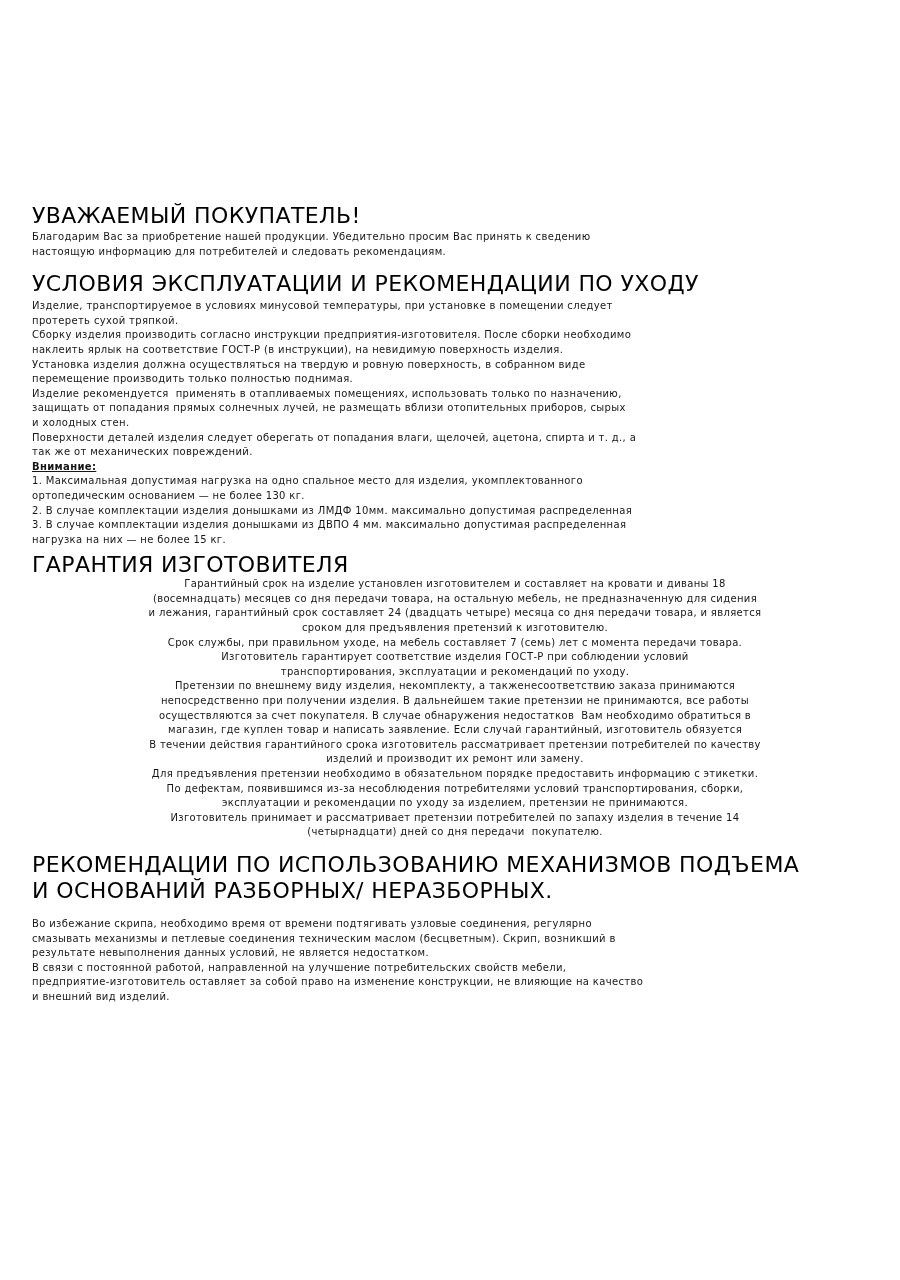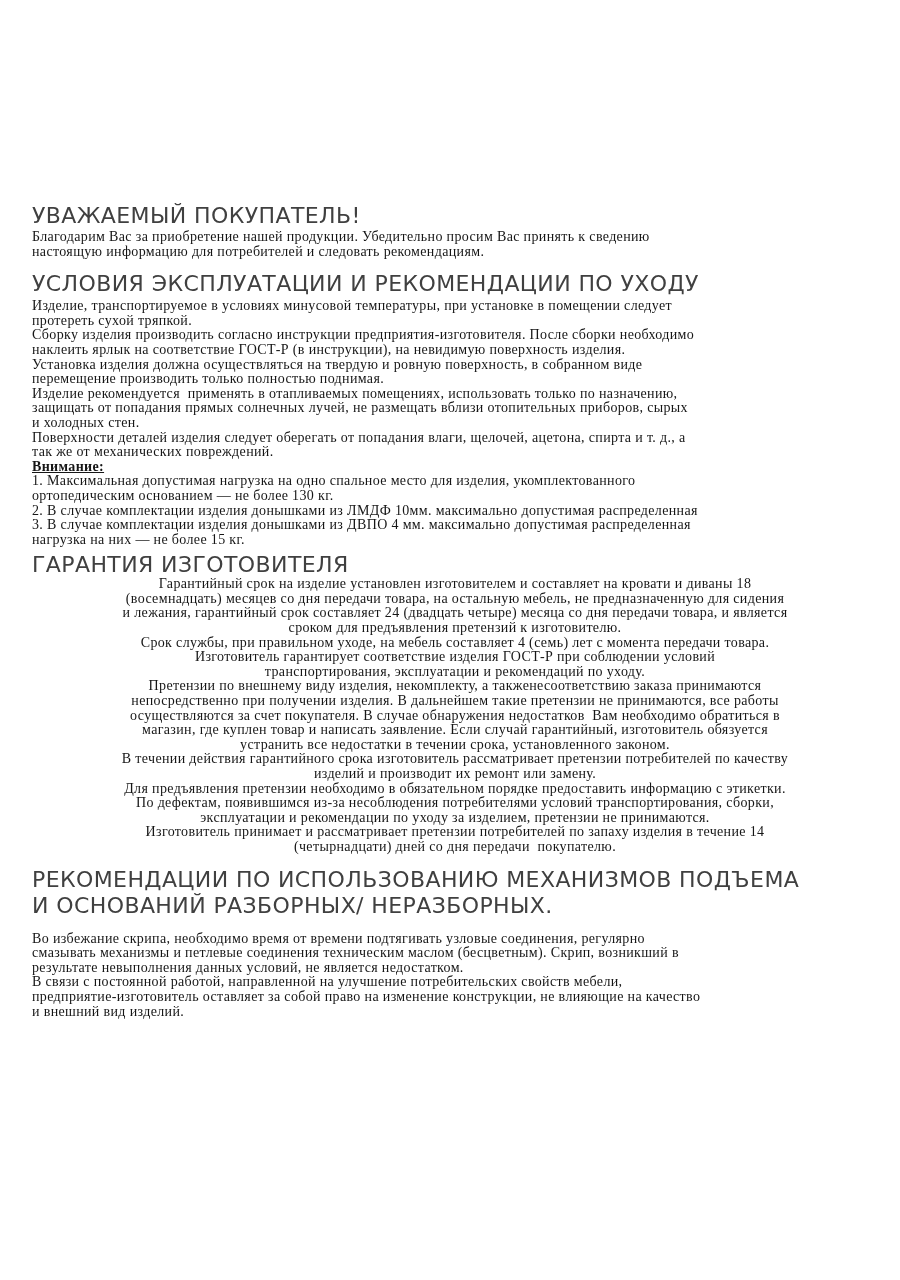--- a/index.html
+++ b/index.html
@@ -17,33 +17,32 @@
     left: 32px;
     top: 0;
     width: 846px;
     padding-top: 204px;
   }
   .heading {
     font-size: 22px;
     line-height: 24px;
     letter-spacing: 0.4px;
     font-weight: 400;
-    color: #404040;
+    color: #000000;
     margin: 0;
   }
   .heading .heading-line { white-space: pre; }
   .heading.multi { line-height: 26px; }
   .paragraph { margin: 0; }
   .text-line {
-    font-size: 14px;
+    font-size: 10px;
     line-height: 14.6px;
     letter-spacing: 0.35px;
     white-space: pre;
     color: #161616;
-    font-family: Liberation Serif, serif;
   }
   .attention {
     font-weight: bold;
     text-decoration: underline;
   }
   
   .sec-1 { margin-top: 2px; }
   .sec-2 { margin-top: 13px; }
   .sec-3 { margin-top: 3px; }
   .sec-4 { margin-top: 6px; }
@@ -86,28 +85,27 @@
         <div class="text-line">нагрузка на них — не более 15 кг.</div>
       </div>
       <div class="heading sec-4">
         <div class="heading-line">ГАРАНТИЯ ИЗГОТОВИТЕЛЯ</div>
       </div>
       <div class="paragraph sec-5">
         <div class="text-line">Гарантийный срок на изделие установлен изготовителем и составляет на кровати и диваны 18</div>
         <div class="text-line">(восемнадцать) месяцев со дня передачи товара, на остальную мебель, не предназначенную для сидения</div>
         <div class="text-line">и лежания, гарантийный срок составляет 24 (двадцать четыре) месяца со дня передачи товара, и является</div>
         <div class="text-line">сроком для предъявления претензий к изготовителю.</div>
-        <div class="text-line">Срок службы, при правильном уходе, на мебель составляет 4 (семь) лет с момента передачи товара.</div>
+        <div class="text-line">Срок службы, при правильном уходе, на мебель составляет 7 (семь) лет с момента передачи товара.</div>
         <div class="text-line">Изготовитель гарантирует соответствие изделия ГОСТ-Р при соблюдении условий</div>
         <div class="text-line">транспортирования, эксплуатации и рекомендаций по уходу.</div>
         <div class="text-line">Претензии по внешнему виду изделия, некомплекту, а такженесоответствию заказа принимаются</div>
         <div class="text-line">непосредственно при получении изделия. В дальнейшем такие претензии не принимаются, все работы</div>
         <div class="text-line">осуществляются за счет покупателя. В случае обнаружения недостатков  Вам необходимо обратиться в</div>
         <div class="text-line">магазин, где куплен товар и написать заявление. Если случай гарантийный, изготовитель обязуется</div>
-        <div class="text-line">устранить все недостатки в течении срока, установленного законом.</div>
         <div class="text-line">В течении действия гарантийного срока изготовитель рассматривает претензии потребителей по качеству</div>
         <div class="text-line">изделий и производит их ремонт или замену.</div>
         <div class="text-line">Для предъявления претензии необходимо в обязательном порядке предоставить информацию с этикетки.</div>
         <div class="text-line">По дефектам, появившимся из-за несоблюдения потребителями условий транспортирования, сборки,</div>
         <div class="text-line">эксплуатации и рекомендации по уходу за изделием, претензии не принимаются.</div>
         <div class="text-line">Изготовитель принимает и рассматривает претензии потребителей по запаху изделия в течение 14</div>
         <div class="text-line">(четырнадцати) дней со дня передачи  покупателю.</div>
       </div>
       <div class="heading sec-6 multi">
         <div class="heading-line">РЕКОМЕНДАЦИИ ПО ИСПОЛЬЗОВАНИЮ МЕХАНИЗМОВ ПОДЪЕМА</div>

